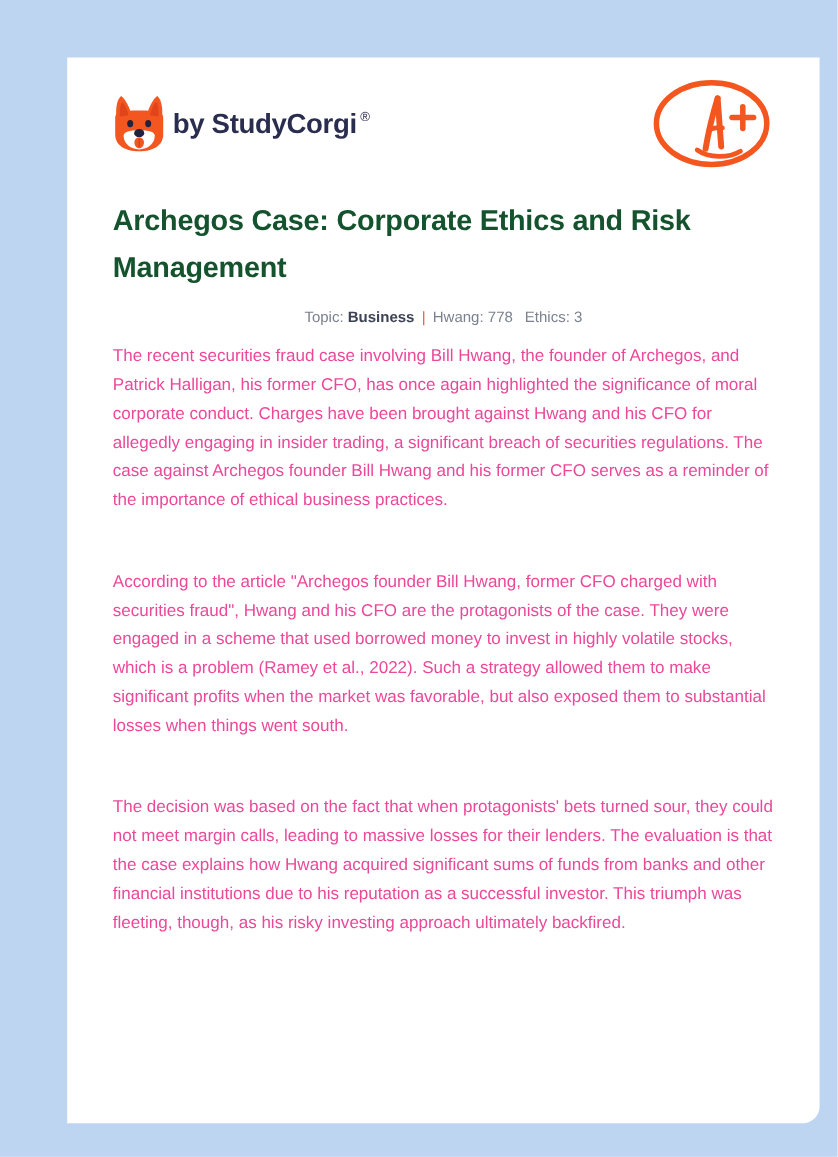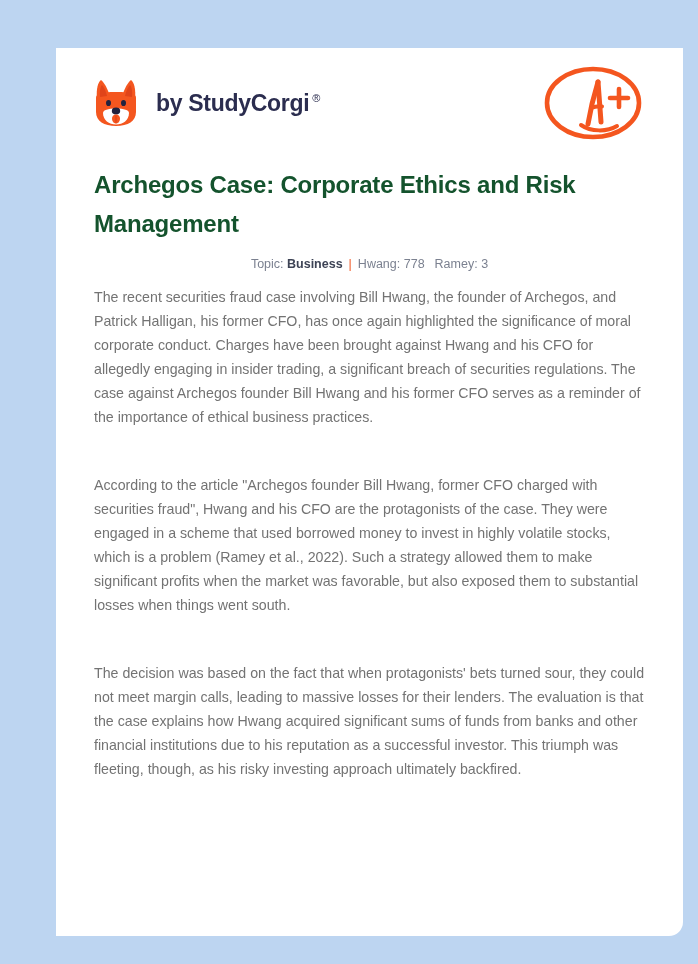--- a/index.html
+++ b/index.html
@@ -36,21 +36,21 @@
     display: flex;
     align-items: center;
     justify-content: space-between;
     height: 104px;
     padding-top: 6px;
   }
 
   .brand-lockup {
     display: flex;
     align-items: center;
-    gap: 18px;
+    gap: 6px;
   }
 
   .corgi-mark {
     width: 44px;
     height: 48px;
     flex: 0 0 auto;
     display: block;
   }
 
   .brand-wordmark {
@@ -121,21 +121,21 @@
     font-size: 16.5px;
     font-weight: bold;
     color: #2b2d4f;
     margin: 33px 0 0 0;
     letter-spacing: -0.1px;
   }
 
   .body-para {
     font-size: 14.2px;
     line-height: 24px;
-    color: #737373;
+    color: #ec4899;
     margin: 14px 0 0 0;
   }
   .body-para + .body-para {
     margin-top: 44px;
   }
 </style>
 </head>
 <body>
 
 <div class="page-sheet">
@@ -182,21 +182,21 @@
         <path d="M69 36 L87 36" fill="none" stroke="#f4561f" stroke-width="4.6" stroke-linecap="round"></path>
         <path d="M78 27 L78 45" fill="none" stroke="#f4561f" stroke-width="4.6" stroke-linecap="round"></path>
 
         <path d="M40 63 C50 70 66 70 76 64" fill="none" stroke="#f4561f" stroke-width="4" stroke-linecap="round"></path>
       </svg>
     </div>
 
     <h1 class="doc-title">Archegos Case: Corporate Ethics and Risk Management</h1>
 
     <div class="doc-meta">
-      <span>Topic:</span><span>&nbsp;</span><span class="meta-strong">Business</span><span class="meta-sep">|</span><span>Hwang:</span><span>&nbsp;</span><span>778</span><span class="meta-gap"></span><span>Ramey:</span><span>&nbsp;</span><span>3</span>
+      <span>Topic:</span><span>&nbsp;</span><span class="meta-strong">Business</span><span class="meta-sep">|</span><span>Hwang:</span><span>&nbsp;</span><span>778</span><span class="meta-gap"></span><span>Ethics:</span><span>&nbsp;</span><span>3</span>
     </div>
 
     <div class="doc-body">
 
       <p class="body-para">The recent securities fraud case involving Bill Hwang, the founder of Archegos, and Patrick Halligan, his former CFO, has once again highlighted the significance of moral corporate conduct. Charges have been brought against Hwang and his CFO for allegedly engaging in insider trading, a significant breach of securities regulations. The case against Archegos founder Bill Hwang and his former CFO serves as a reminder of the importance of ethical business practices.</p>
 
       <p class="body-para">According to the article "Archegos founder Bill Hwang, former CFO charged with securities fraud", Hwang and his CFO are the protagonists of the case. They were engaged in a scheme that used borrowed money to invest in highly volatile stocks, which is a problem (Ramey et al., 2022). Such a strategy allowed them to make significant profits when the market was favorable, but also exposed them to substantial losses when things went south.</p>
       <p class="body-para">The decision was based on the fact that when protagonists' bets turned sour, they could not meet margin calls, leading to massive losses for their lenders. The evaluation is that the case explains how Hwang acquired significant sums of funds from banks and other financial institutions due to his reputation as a successful investor. This triumph was fleeting, though, as his risky investing approach ultimately backfired.</p>
 
     </div>

